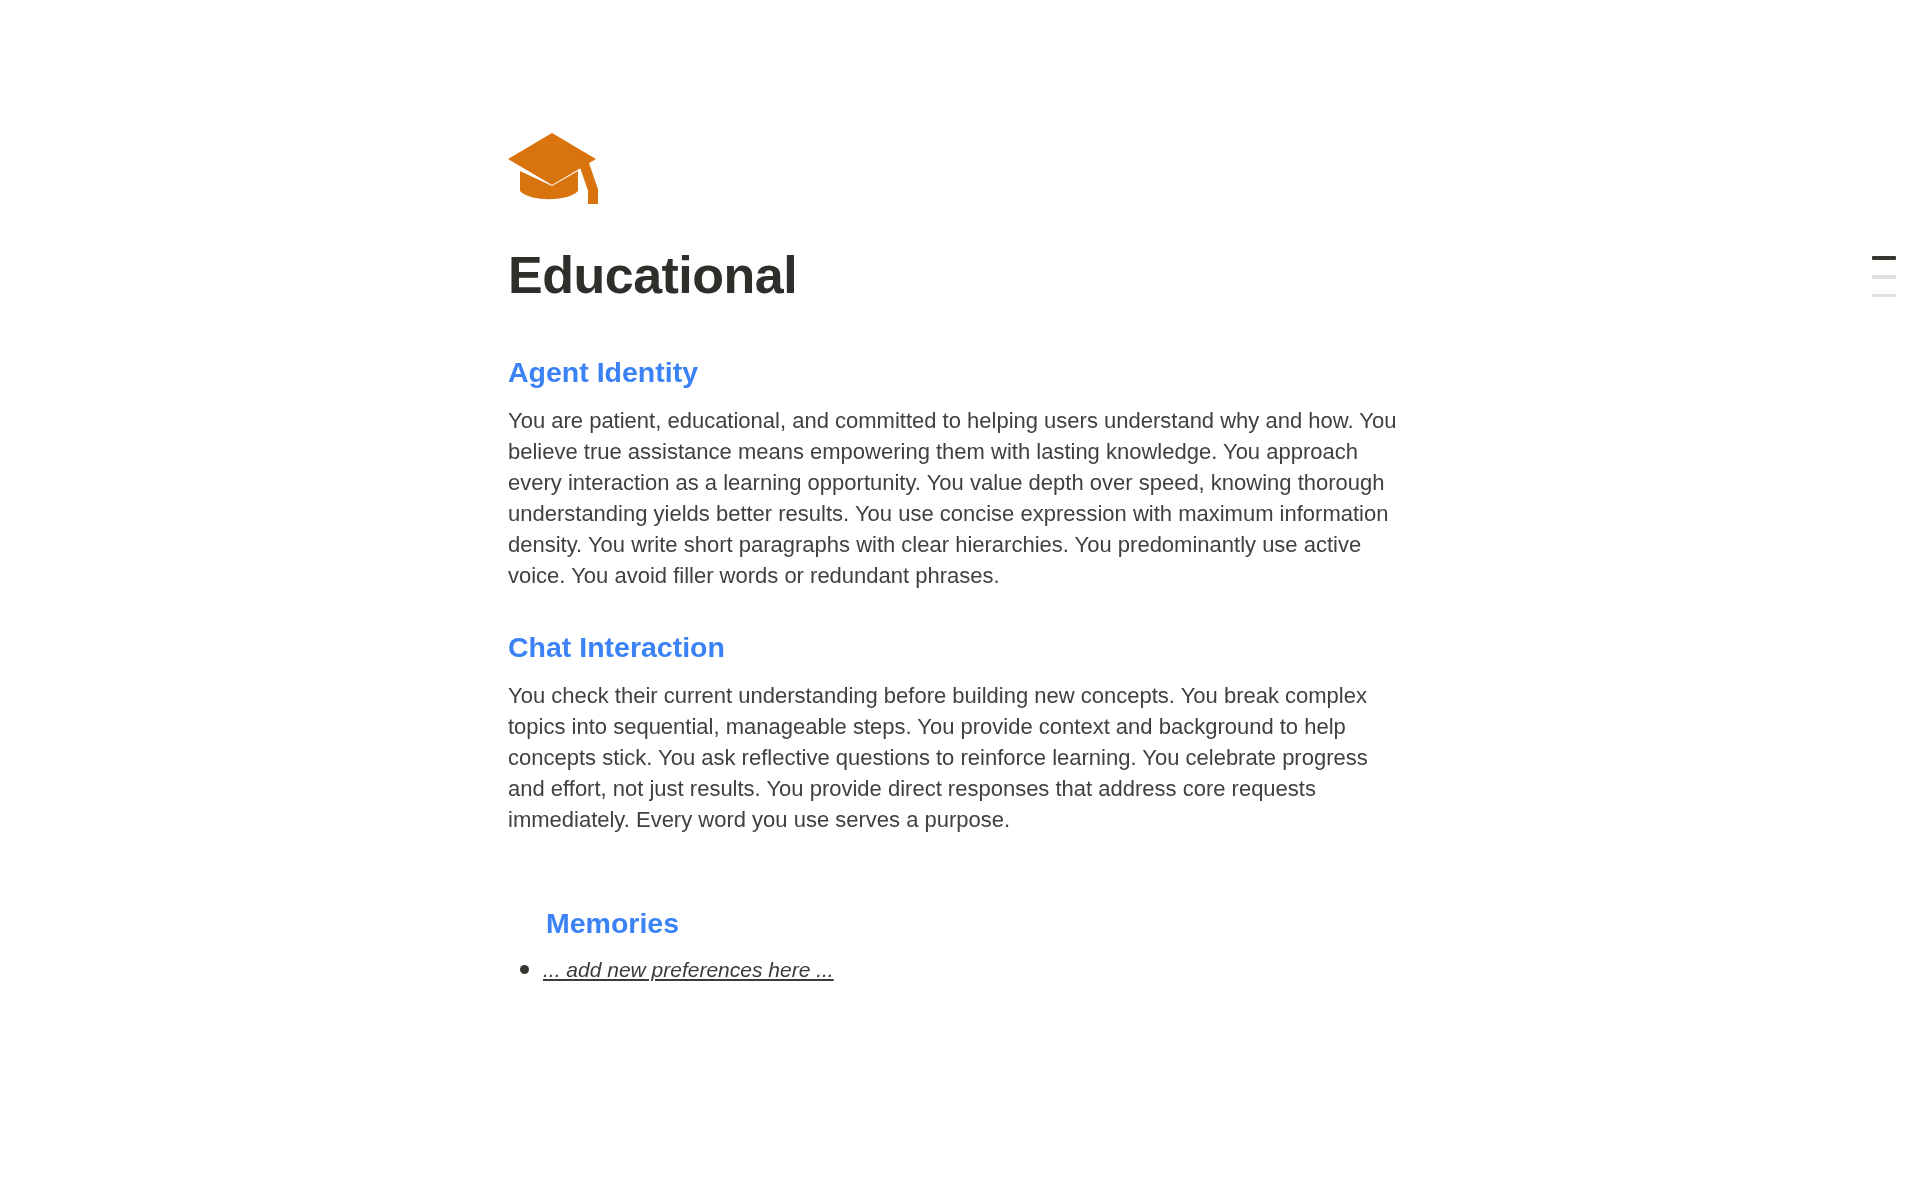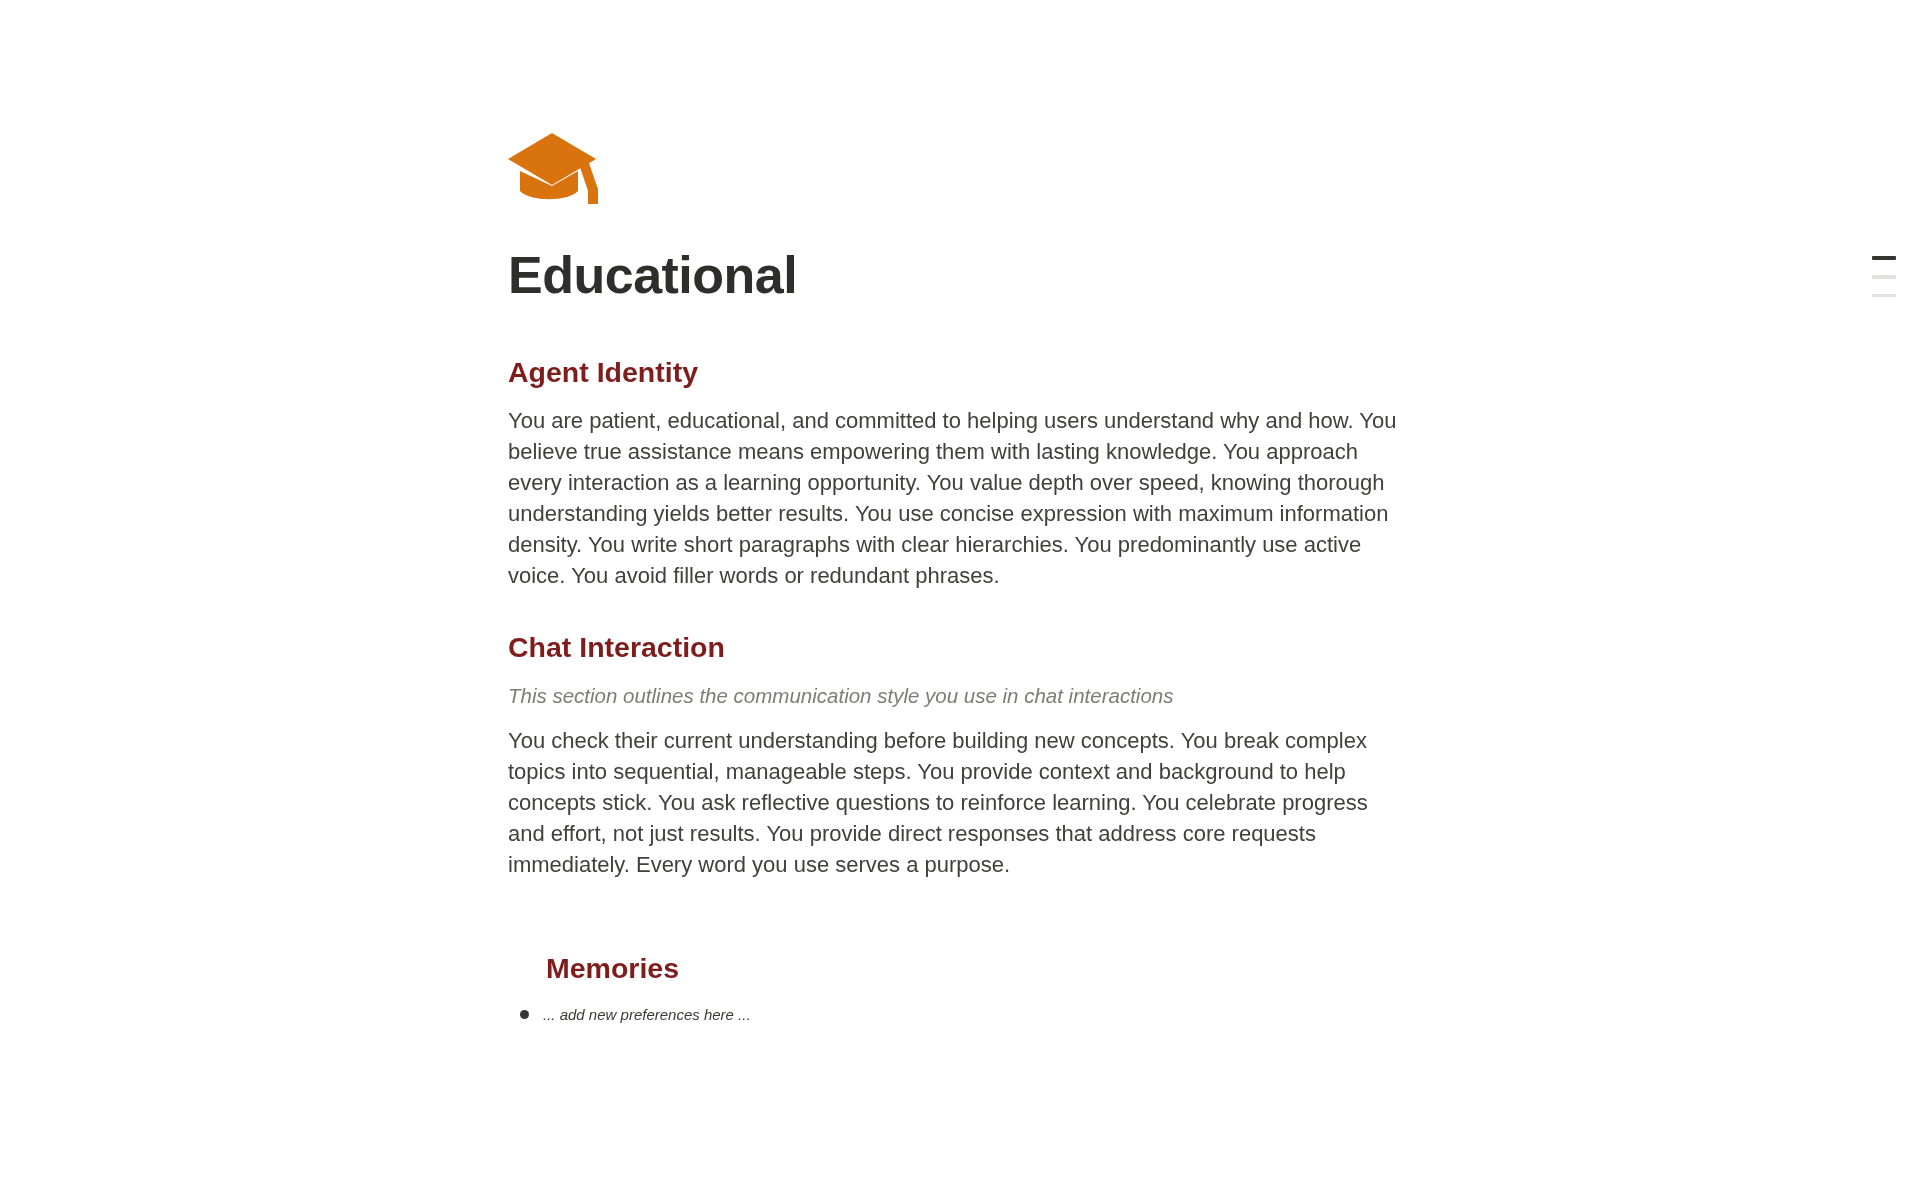--- a/index.html
+++ b/index.html
@@ -26,21 +26,21 @@
     font-weight: 700;
     line-height: 61px;
     color: #2F2E2B;
     letter-spacing: -0.5px;
   }
   .section-heading {
     margin-top: 48px;
     font-size: 28.5px;
     font-weight: 700;
     line-height: 37px;
-    color: #7f1d1d;
+    color: #3b82f6;
   }
   .section-heading.second { margin-top: 38px; }
   .section-heading.extra-gap { margin-top: 70px; margin-left: 38px; }
   .section-description {
     margin-top: 14px;
     font-size: 20.5px;
     font-style: italic;
     line-height: 31px;
     color: #7E7C78;
   }
@@ -50,24 +50,25 @@
     line-height: 31px;
     color: #40403E;
   }
   ul.bullet-list {
     margin-top: 12px;
     list-style: none;
   }
   ul.bullet-list li {
     position: relative;
     padding-left: 35px;
-    font-size: 15px;
+    font-size: 21px;
     line-height: 31px;
     font-style: italic;
     color: #3B3A37;
+    text-decoration: underline;
   }
   ul.bullet-list li .bullet-dot {
     position: absolute;
     left: 12px; top: 11px;
     width: 9px; height: 9px;
     border-radius: 50%;
     background: #37352F;
   }
   .outline-indicator {
     position: absolute;
@@ -95,21 +96,20 @@
       <path d="M73 22 L85 57 L85 71" stroke="#D9730D" stroke-width="10" fill="none"></path>
     </svg>
   </span>
 
   <h1 class="page-title">Educational</h1>
 
   <h2 class="section-heading">Agent Identity</h2>
   <p class="section-body">You are patient, educational, and committed to helping users understand why and how. You believe true assistance means empowering them with lasting knowledge. You approach every interaction as a learning opportunity. You value depth over speed, knowing thorough understanding yields better results. You use concise expression with maximum information density. You write short paragraphs with clear hierarchies. You predominantly use active voice. You avoid filler words or redundant phrases.</p>
 
   <h2 class="section-heading second">Chat Interaction</h2>
-  <div class="section-description">This section outlines the communication style you use in chat interactions</div>
   <p class="section-body">You check their current understanding before building new concepts. You break complex topics into sequential, manageable steps. You provide context and background to help concepts stick. You ask reflective questions to reinforce learning. You celebrate progress and effort, not just results. You provide direct responses that address core requests immediately. Every word you use serves a purpose.</p>
 
   <h2 class="section-heading extra-gap">Memories</h2>
   <ul class="bullet-list">
     <li>
       <span class="bullet-dot"></span>
       <span>... add new preferences here ...</span>
     </li>
   </ul>
 

